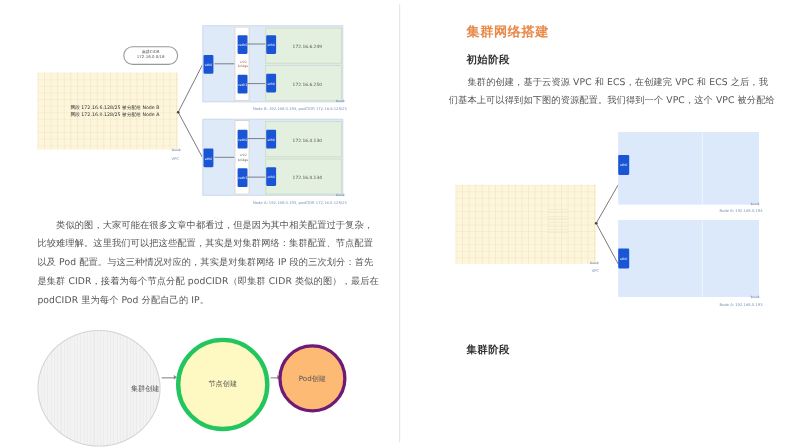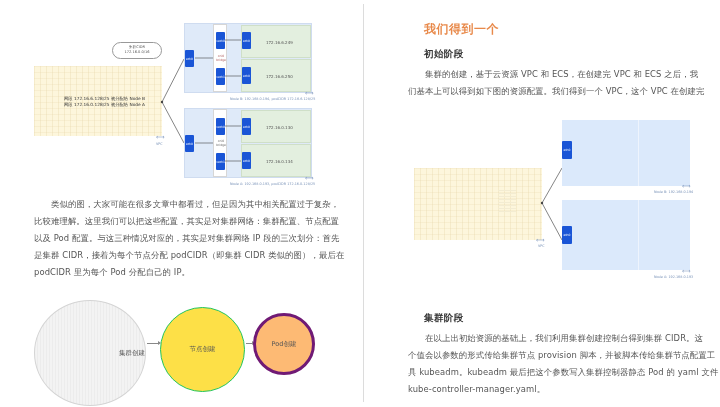--- a/index.html
+++ b/index.html
@@ -44,21 +44,21 @@
   .para .line { display: block; white-space: nowrap; }
   .para .indent { padding-left: 17px; }
 
   
   .circle {
     position: absolute; border-radius: 50%;
     display: flex; align-items: center; justify-content: center;
     font-size: 6.5px; color: #555;
   }
   .c-gray { background: repeating-linear-gradient(90deg, #f3f3f3 0 2px, #ececec 2px 3px); border: 1px solid #d4d4d4; }
-  .c-blue { background: #fde047; border: 1px solid #22c55e; }
+  .c-blue { background: #fef9c3; border: 4px solid #22c55e; }
   .c-green { background: #fdba74; border: 3px solid #701a75; }
   .arrow-line { position: absolute; height: 1px; background: #888; }
   .arrow-line::after {
     content: ""; position: absolute; right: -2px; top: -2px;
     border-left: 3px solid #888; border-top: 2.5px solid transparent; border-bottom: 2.5px solid transparent;
   }
 
   
   .section-title { font-size: 12px; color: #e8894a; font-weight: bold; letter-spacing: 0.5px; }
   .sub-title { font-size: 9.5px; color: #333; font-weight: bold; letter-spacing: 0.4px; }
@@ -161,26 +161,26 @@
     <div class="arrow-line" style="left:246px;top:53px;width:7px;"></div>
     <div class="circle c-green" style="left:253px;top:23px;width:62px;height:62px;">
       <span>Pod创建</span>
     </div>
   </div>
 </div>
 
 <div class="spine"></div>
 
 <div class="page page-right">
-  <div class="abs section-title" style="left:60px;top:21px;">我们得到一个</div>
+  <div class="abs section-title" style="left:60px;top:21px;">集群网络搭建</div>
 
   <div class="abs sub-title" style="left:60px;top:48px;">初始阶段</div>
   <div class="abs para" style="left:44px;top:66px;width:300px;">
     <span class="line indent">集群的创建，基于云资源 VPC 和 ECS，在创建完 VPC 和 ECS 之后，我</span>
-    <span class="line">们基本上可以得到如下图的资源配置。我们得到一个 VPC，这个 VPC 在创建完</span>
+    <span class="line">们基本上可以得到如下图的资源配置。我们得到一个 VPC，这个 VPC 被分配给</span>
   </div>
 
   <div class="abs" style="left:0;top:120px;width:356px;height:180px;">
     <div class="abs grid-yellow" style="left:50px;top:48px;width:128px;height:72px;">
       <div class="abs" style="left:84px;top:22px;width:18px;height:22px;background:repeating-linear-gradient(180deg,#f3ecd2 0 1px,transparent 1px 3px);"></div>
     </div>
     <div class="abs resize-icon" style="left:172px;top:116px;">⟺</div>
     <div class="abs tiny-blue" style="left:174px;top:124px;">VPC</div>
 
     <svg class="abs" style="left:176px;top:45px;" width="30" height="90">
@@ -198,19 +198,13 @@
 
     <div class="abs lightblue-panel" style="left:198px;top:80px;width:128px;height:70px;">
       <div class="panel-divider" style="left:76px;"></div>
       <div class="abs blue-chip" style="left:0px;top:26px;width:10px;height:18px;">eth0</div>
     </div>
     <div class="abs resize-icon" style="left:318px;top:147px;">⟺</div>
     <div class="abs tiny-blue" style="left:290px;top:155px;">Node A: 192.168.0.193</div>
   </div>
 
   <div class="abs sub-title" style="left:60px;top:312px;">集群阶段</div>
-  <div class="abs para" style="left:44px;top:330px;width:300px;">
-    <span class="line indent">在以上出初始资源的基础上，我们利用集群创建控制台得到集群 CIDR。这</span>
-    <span class="line">个值会以参数的形式传给集群节点 provision 脚本，并被脚本传给集群节点配置工</span>
-    <span class="line">具 kubeadm。kubeadm 最后把这个参数写入集群控制器静态 Pod 的 yaml 文件</span>
-    <span class="line">kube-controller-manager.yaml。</span>
-  </div>
 </div>
 
 </body></html>

